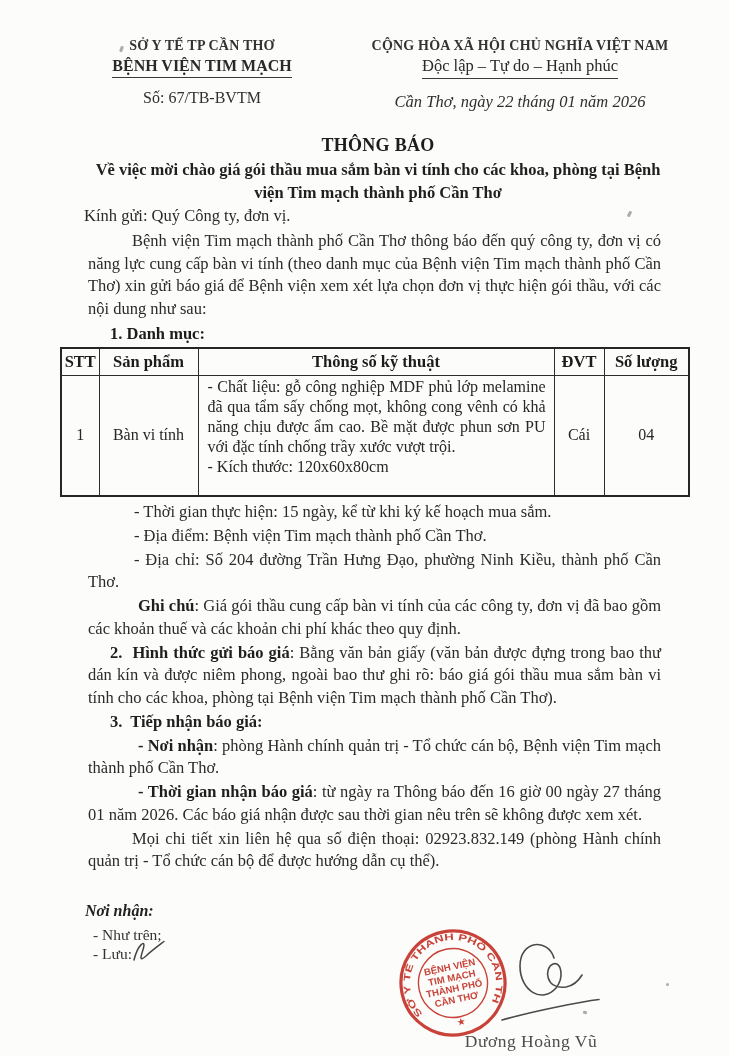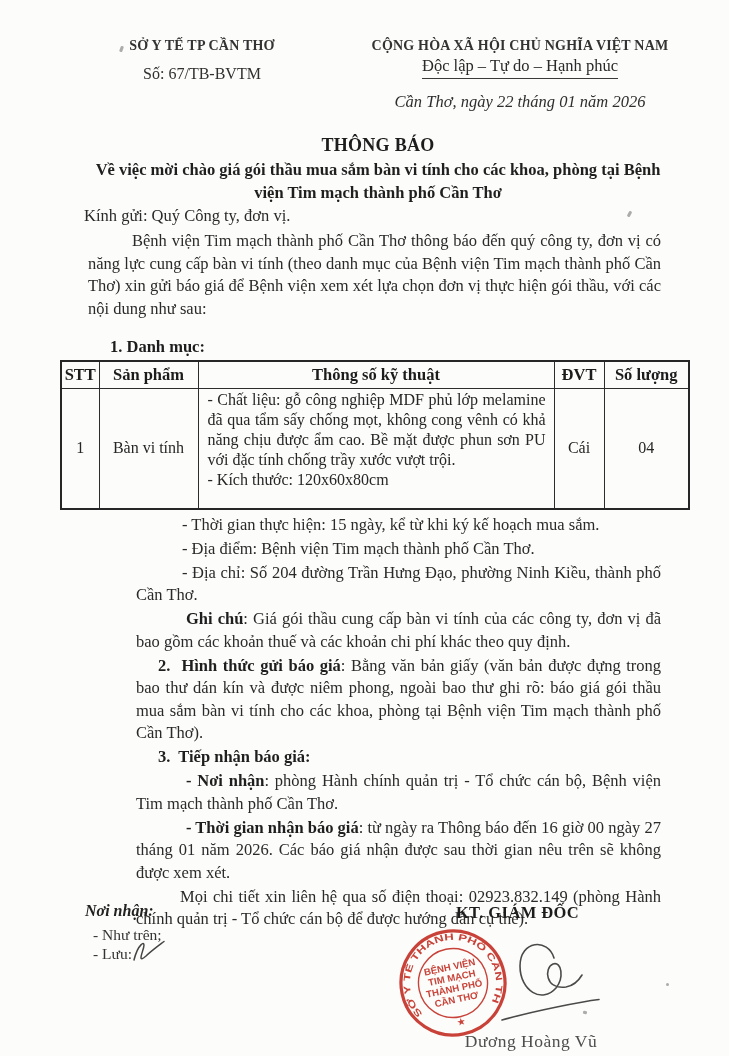--- a/index.html
+++ b/index.html
@@ -24,27 +24,27 @@
   
   .title { margin:21px 0 0 83px; width:590px; text-align:center;
            font-size:18px; font-weight:bold; letter-spacing:.3px; line-height:24px; color:#1d1d1d; }
   .subtitle { margin:1px 0 0 83px; width:590px; text-align:center;
               font-size:16.5px; font-weight:bold; line-height:23px; color:#1f1f1f; }
   .salutation { margin-left:84px; font-size:16.5px; line-height:23px; }
   
   .bp { margin:0 68px 1.5px 88px; font-size:16.5px; line-height:22.5px;
         text-align:justify; }
   .bp span { white-space:pre-wrap; }
-  .intro { text-indent:44px; margin-top:3px; margin-bottom:16px; }
+  .intro { text-indent:44px; margin-top:3px; margin-bottom:3px; }
   .num  { text-indent:22px; }
   .dash { text-indent:46px; }
   .note { text-indent:50px; }
   .contact { text-indent:44px; }
   .lead { font-weight:bold; color:#1e1e1e; }
-  .after-table { margin-top:4px;padding-left:48px; }
+  .after-table { margin-top:4px; }
   .sec-heading { font-weight:bold; color:#1d1d1d; margin-bottom:1px; }
   
   table.spec-table { border-collapse:collapse; margin:1px 0 0 60px; width:628px;
                      font-size:16px; color:#262626; table-layout:fixed; }
   table.spec-table td { border:1px solid #2d2d2d; }
   table.spec-table { border:2px solid #262626; }
   .th-cell { font-weight:bold; text-align:center; height:28px; font-size:16.5px; color:#1c1c1c; }
   .c-center { text-align:center; vertical-align:middle; }
   .spec-cell { vertical-align:top; padding:1px 8px 2px 9px; height:120px; overflow:hidden; }
   .spec-par1 { text-align:justify; line-height:20px; }
@@ -71,20 +71,21 @@
   .speck.s4 { left:666px; top:983px; width:3px; height:3px; border-radius:50%; }
 </style>
 </head>
 <body>
 
 <div class="page">
 
   <div class="header">
     <div class="h-left">
       <div class="h-line1">SỞ Y TẾ TP CẦN THƠ</div>
+      <div class="h-line2"><span class="und">BỆNH VIỆN TIM MẠCH</span></div>
       <div class="h-doc-number">Số: 67/TB-BVTM</div>
     </div>
     <div class="h-right">
       <div class="h-line1" style="font-weight:bold;">CỘNG HÒA XÃ HỘI CHỦ NGHĨA VIỆT NAM</div>
       <div class="h-motto"><span class="und">Độc lập – Tự do – Hạnh phúc</span></div>
       <div class="h-date">Cần Thơ, ngày 22 tháng 01 năm 2026</div>
     </div>
   </div>
 
   <div class="title">THÔNG BÁO</div>
@@ -142,21 +143,20 @@
       <div class="recipient-item first">- Như trên;</div>
       <div class="recipient-item">- Lưu:</div>
     </div>
     <div class="luu-squiggle">
       <svg width="45" height="30" viewBox="0 0 45 30">
         <path d="M 6 24 C 10 8, 18 3, 15.5 12 C 13.5 19, 10 27, 18 20 C 25 13.5, 30 10, 36 5.5" fill="none" stroke="#454545" stroke-width="1.5" stroke-linecap="round"></path>
       </svg>
     </div>
 
     <div class="sign-titles">
-      <div class="sign-title1">KT. GIÁM ĐỐC</div>
     </div>
 
     <div class="seal-wrap">
       <svg width="114" height="114" viewBox="0 0 114 114">
         <g transform="rotate(-12 57 57)" opacity="0.93">
           <circle cx="57" cy="57" r="52" fill="none" stroke="#c5352b" stroke-width="3.2"></circle>
           <circle cx="57" cy="57" r="34.5" fill="none" stroke="#c5352b" stroke-width="1.4"></circle>
           <defs>
             <path id="sealArc" d="M 21.8 81.7 A 43 43 0 1 1 92.2 81.7" fill="none"></path>
           </defs>

